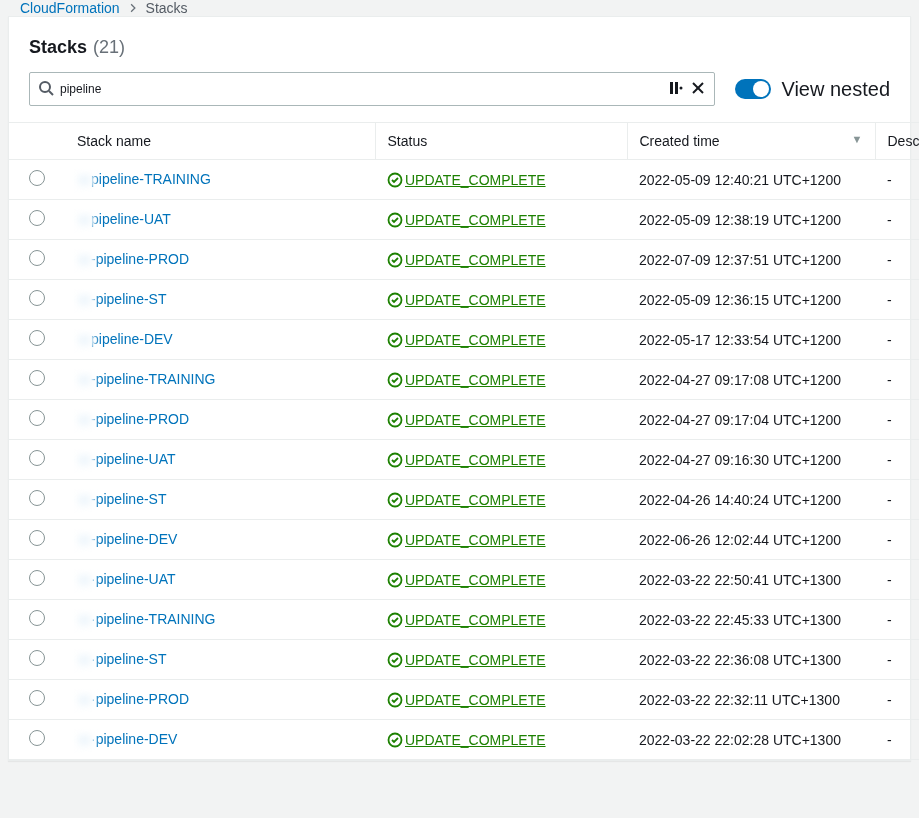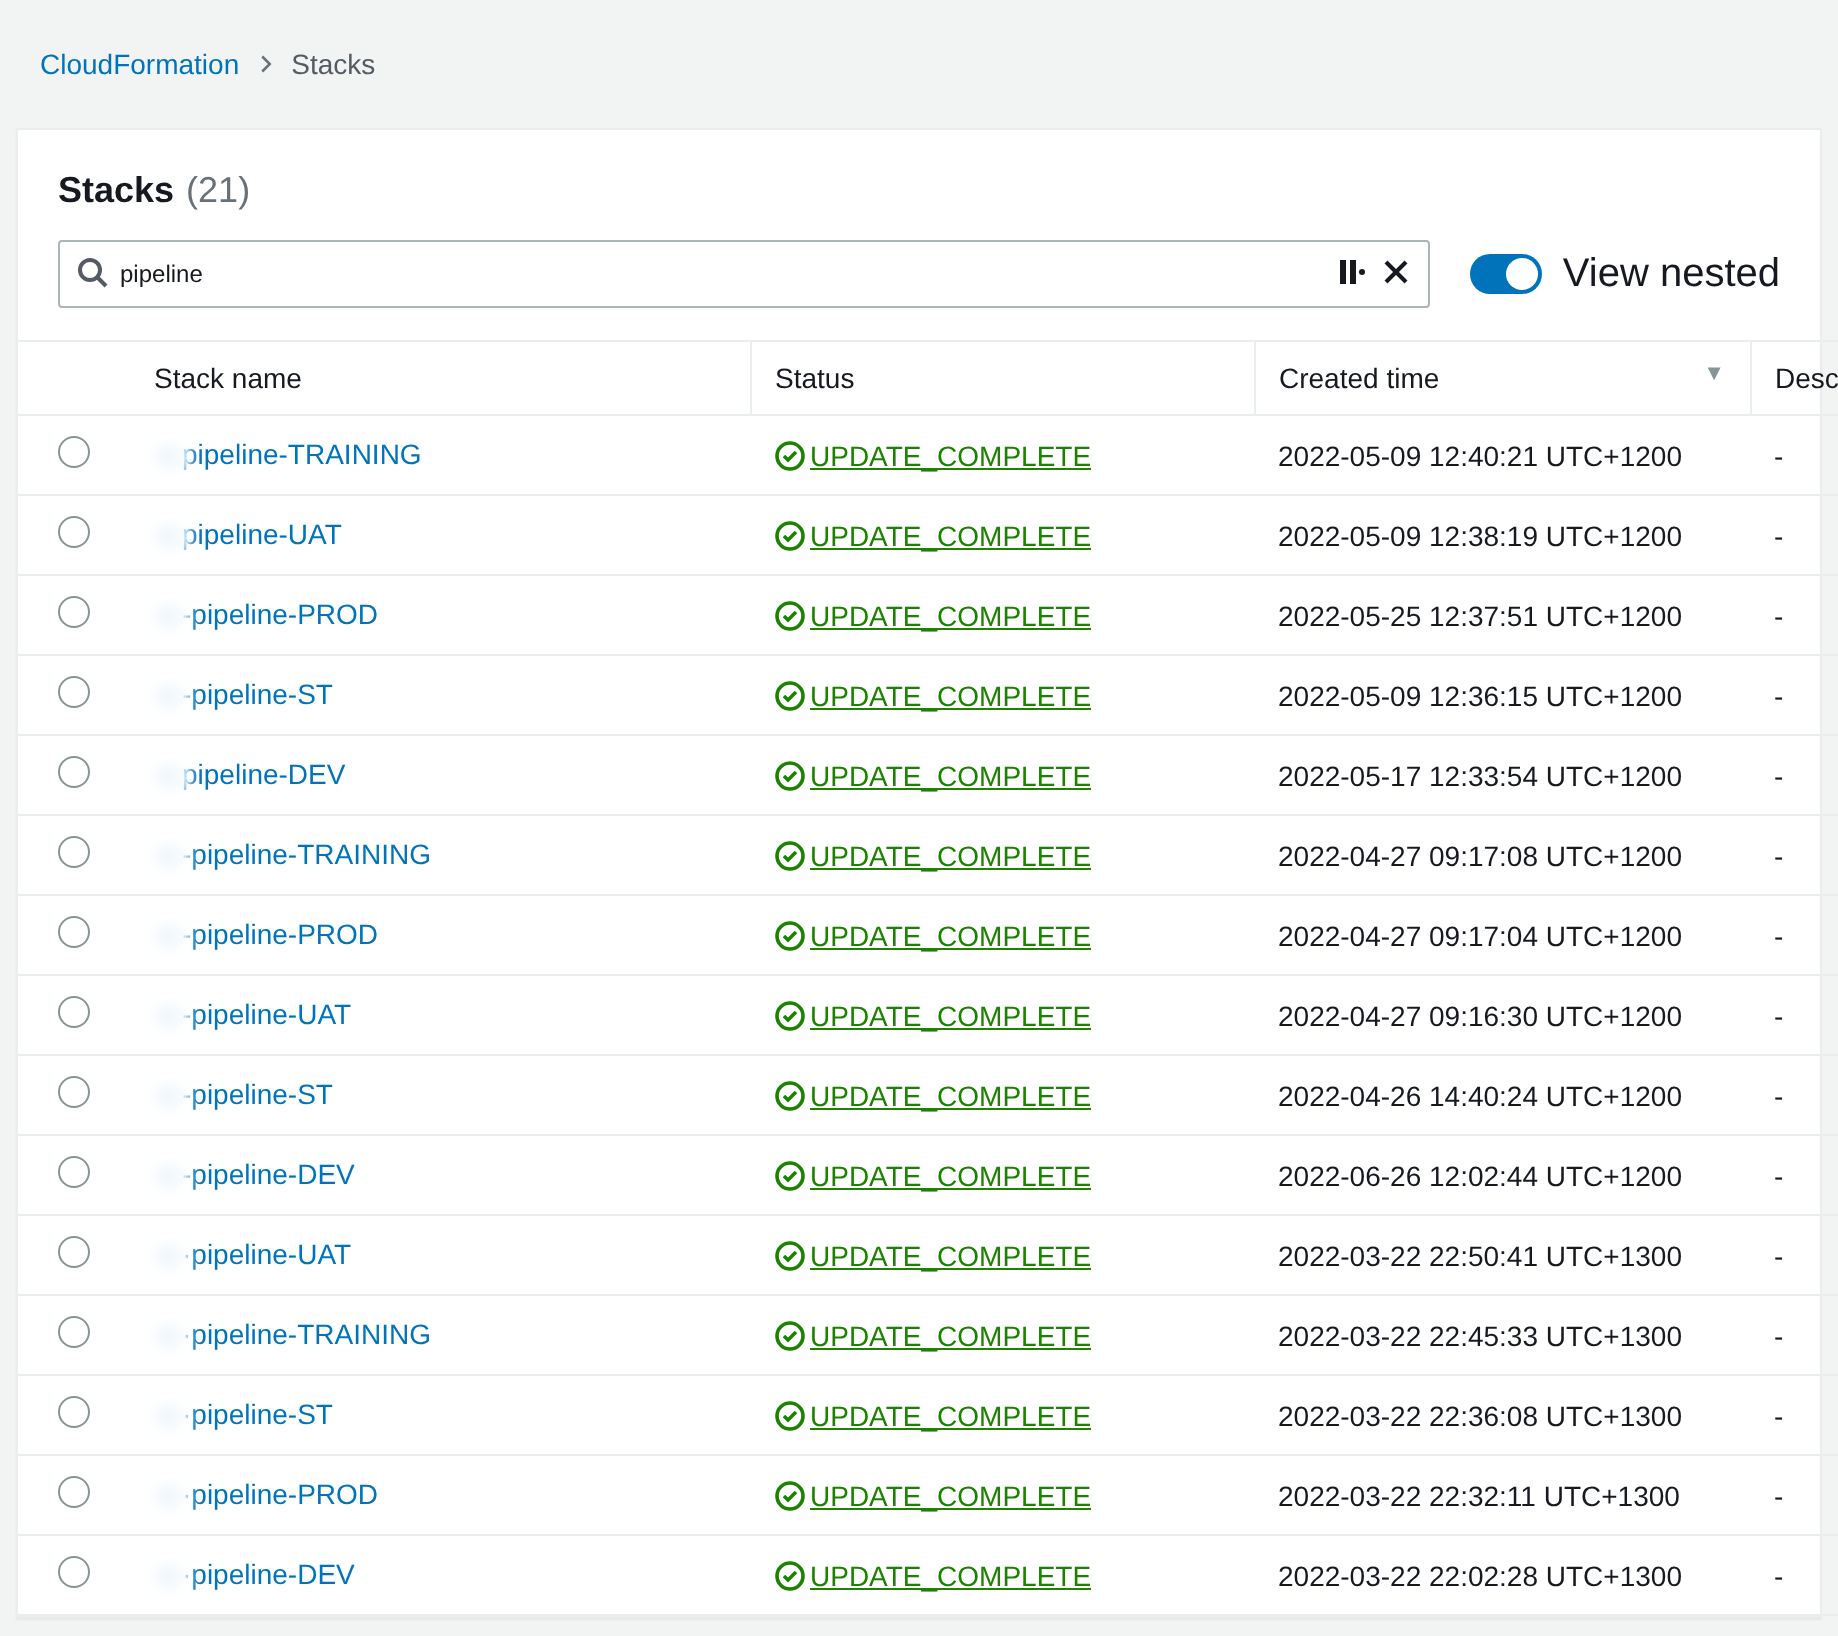--- a/index.html
+++ b/index.html
@@ -6,21 +6,21 @@
   body {
     font-family: "Amazon Ember", "Helvetica Neue", Arial, sans-serif;
     background: #f2f3f3;
     width: 919px;
     height: 818px;
     overflow: hidden;
     color: #16191f;
     font-size: 14px;
   }
   .breadcrumb {
-    padding: 24px 20px;
+    padding: 0 20px;
     font-size: 14px;
     display: flex;
     align-items: flex-start;
     gap: 8px;
   }
   .breadcrumb a { color: #0073bb; text-decoration: none; }
   .breadcrumb .sep { color: #687078; }
   .breadcrumb .current { color: #545b64; }
   .panel {
     background: #fff;
@@ -247,21 +247,21 @@
             <span class="status-cell">
               <span class="status-icon">
                 <svg width="16" height="16" viewBox="0 0 16 16">
                   <circle cx="8" cy="8" r="6.5" fill="none" stroke="#1d8102" stroke-width="1.8"></circle>
                   <path d="M5 8l2 2 4-4" fill="none" stroke="#1d8102" stroke-width="1.8"></path>
                 </svg>
               </span>
               <span class="status-text">UPDATE_COMPLETE</span>
             </span>
           </td>
-          <td class="created-cell">2022-05-25 12:37:51 UTC+1200</td>
+          <td class="created-cell">2022-07-09 12:37:51 UTC+1200</td>
           <td class="desc-cell">-</td>
         </tr>
         <tr>
           <td style="text-align:center"><span class="radio"></span></td>
           <td><span class="blur-prefix"></span><a href="#" class="stack-link">-pipeline-ST</a></td>
           <td>
             <span class="status-cell">
               <span class="status-icon">
                 <svg width="16" height="16" viewBox="0 0 16 16">
                   <circle cx="8" cy="8" r="6.5" fill="none" stroke="#1d8102" stroke-width="1.8"></circle>

